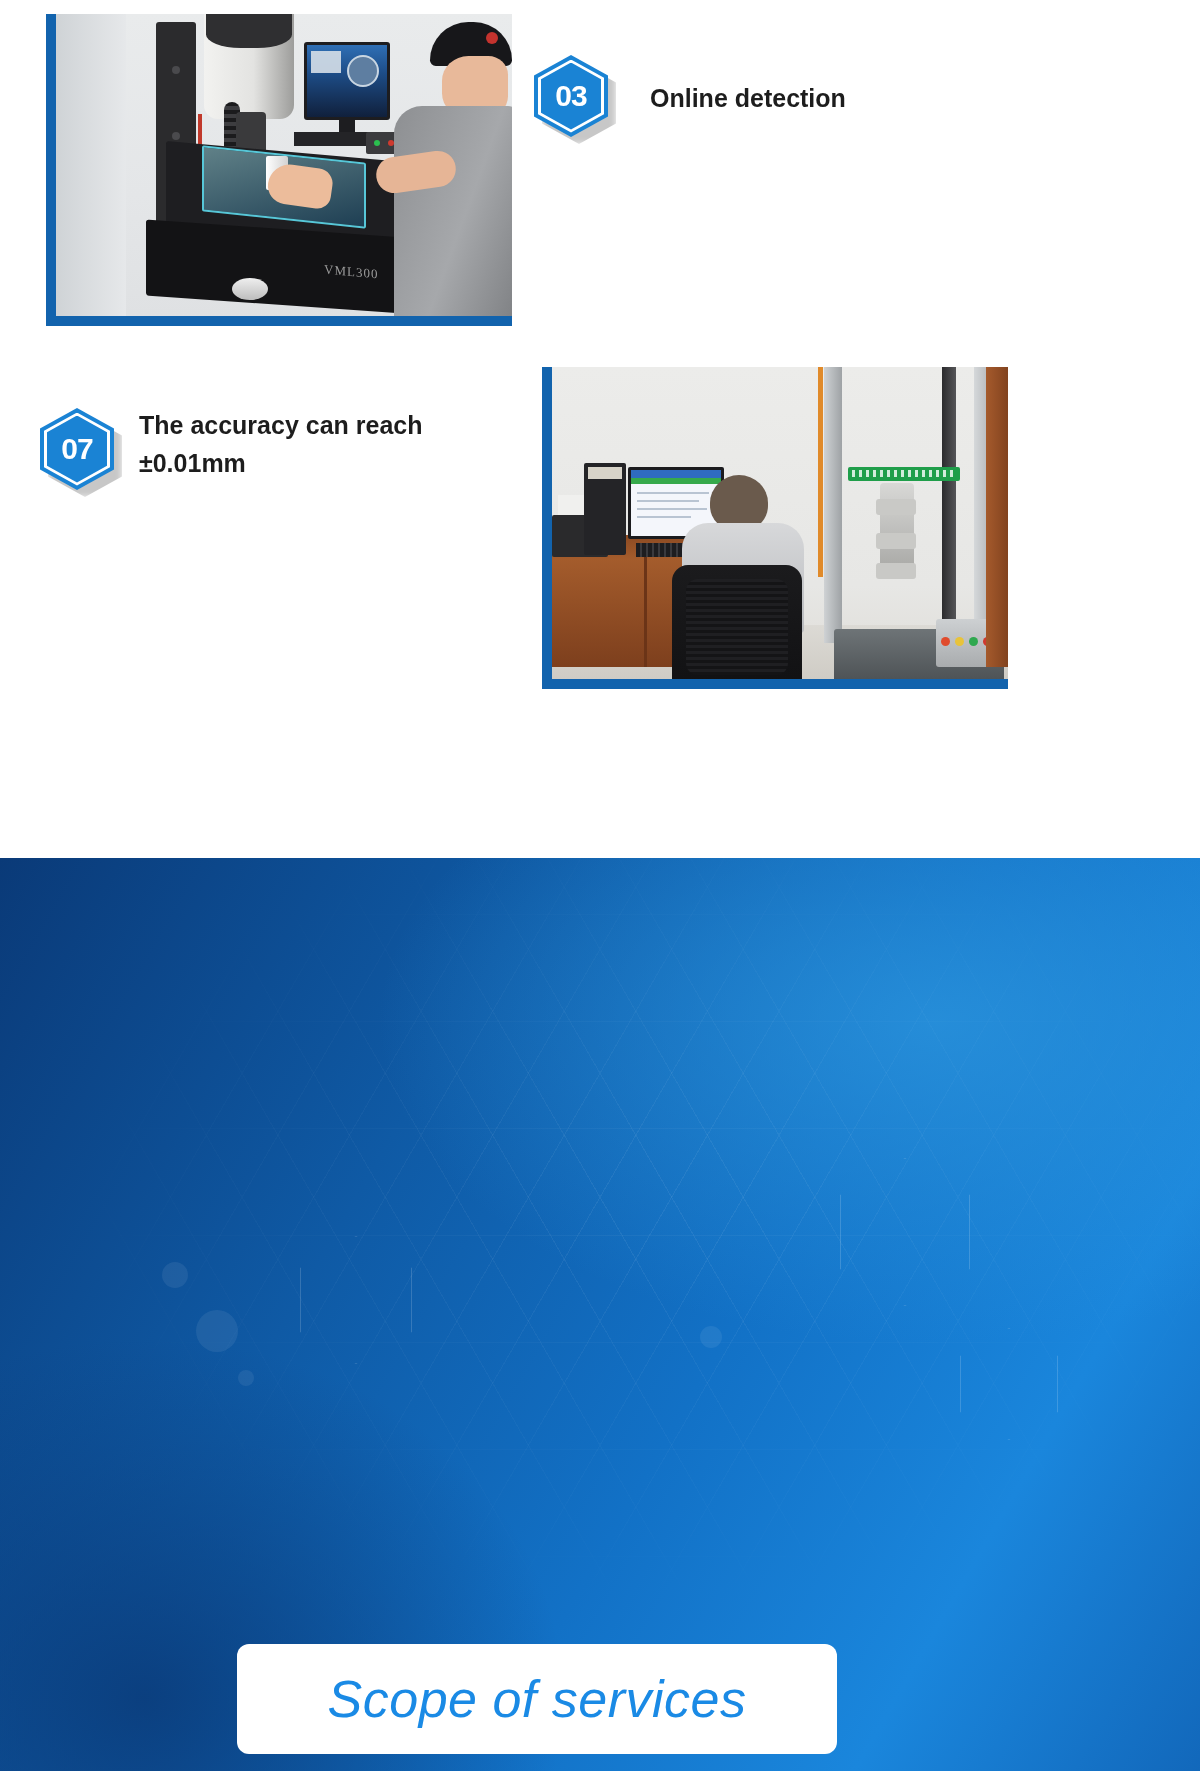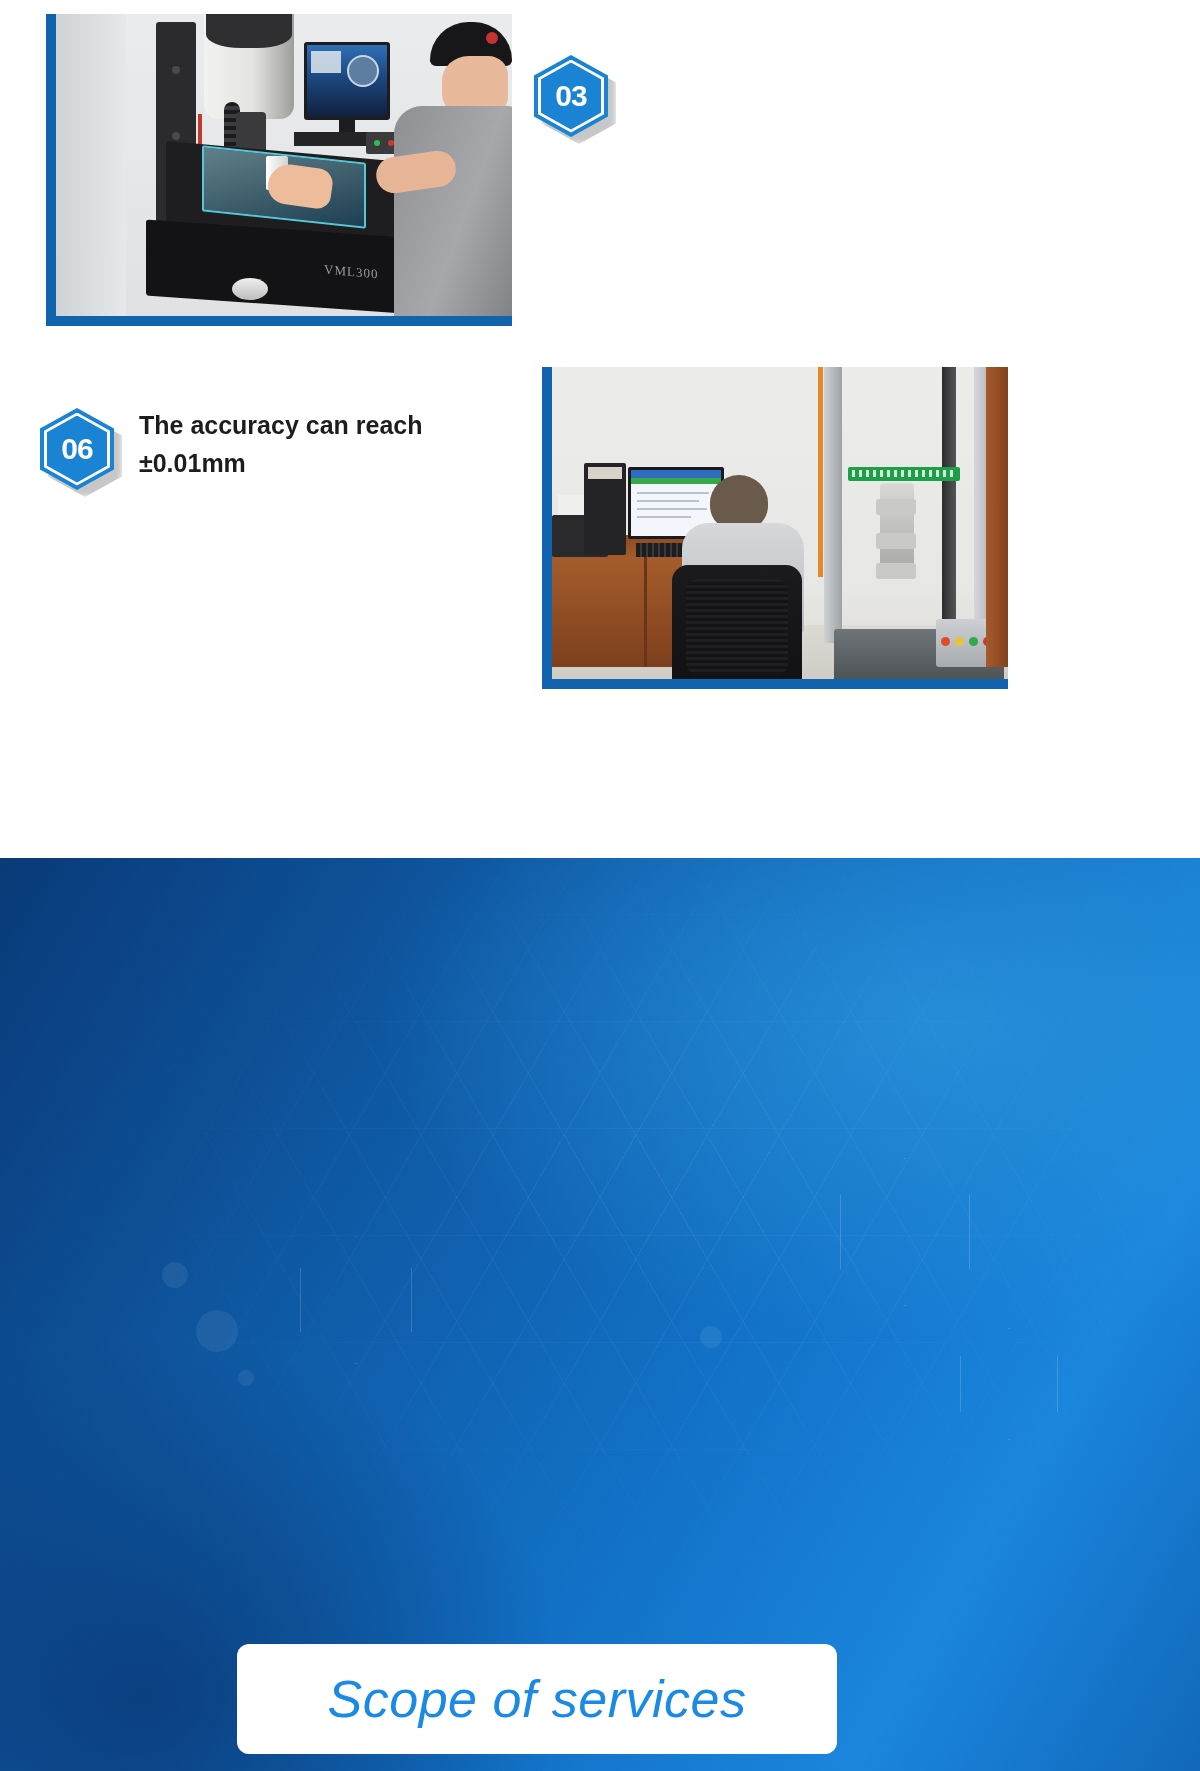--- a/index.html
+++ b/index.html
@@ -280,20 +280,21 @@
   </div>
 
   <div class="hex-badge" id="badge-03">
     <div class="hex-shadow"></div>
     <div class="hex-ring"></div>
     <div class="hex-outer"></div>
     <div class="hex-ring"></div>
     <div class="hex-fill"></div>
     <div class="hex-num">03</div>
   </div>
+  <div class="feature-title" id="title-03">Online detection</div>
 
   <div class="photo-frame" id="photo-2">
     <div class="frame-bar-left"></div>
     <div class="frame-bar-bottom"></div>
     <div class="photo">
       <div class="scene2">
         <div class="s2-floor"></div>
         <div class="s2-desk"></div>
         <div class="s2-deskline"></div>
         <div class="s2-printerpaper"></div>
@@ -339,21 +340,21 @@
       </div>
     </div>
   </div>
 
   <div class="hex-badge" id="badge-04">
     <div class="hex-shadow"></div>
     <div class="hex-ring"></div>
     <div class="hex-outer"></div>
     <div class="hex-ring"></div>
     <div class="hex-fill"></div>
-    <div class="hex-num">06</div>
+    <div class="hex-num">07</div>
   </div>
   <div class="feature-title" id="title-04">The accuracy can reach ±0.01mm</div>
 
 </section>
 
 <section class="blue-section">
   <div class="hexpattern"></div>
 
   <span class="bubble" style="left:162px;top:404px;width:26px;height:26px;"></span>
   <span class="bubble" style="left:196px;top:452px;width:42px;height:42px;"></span>

